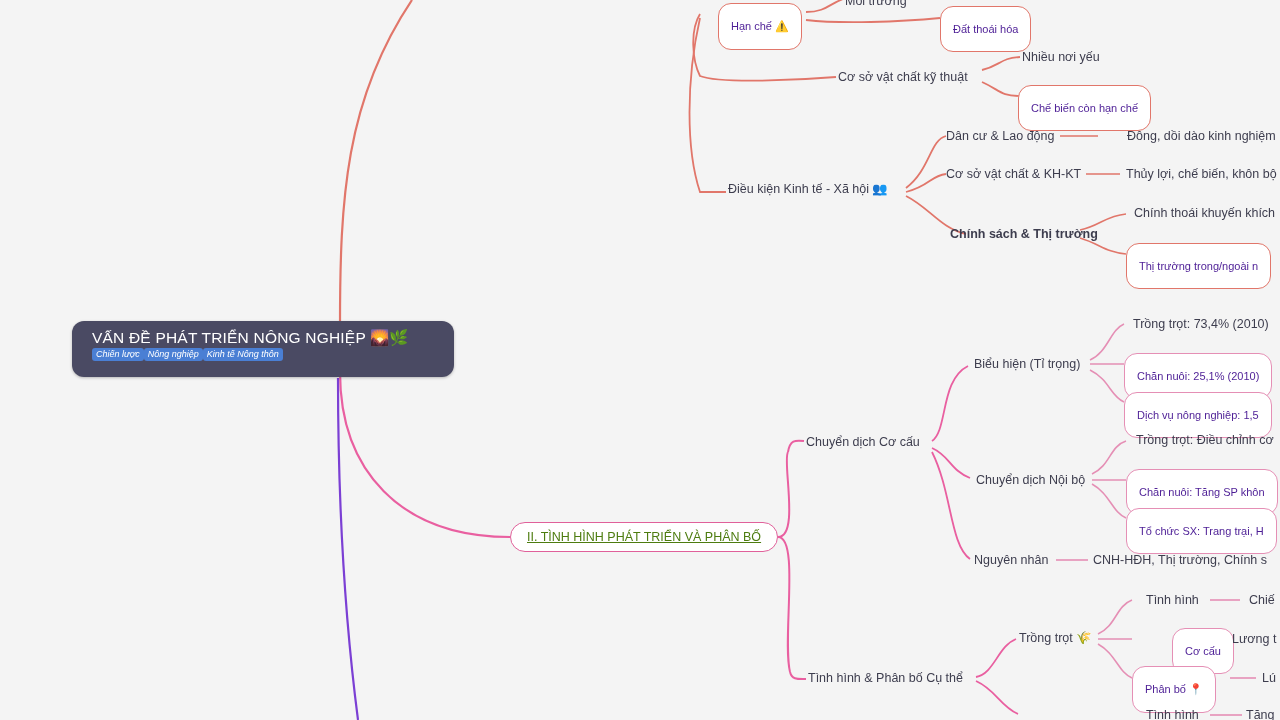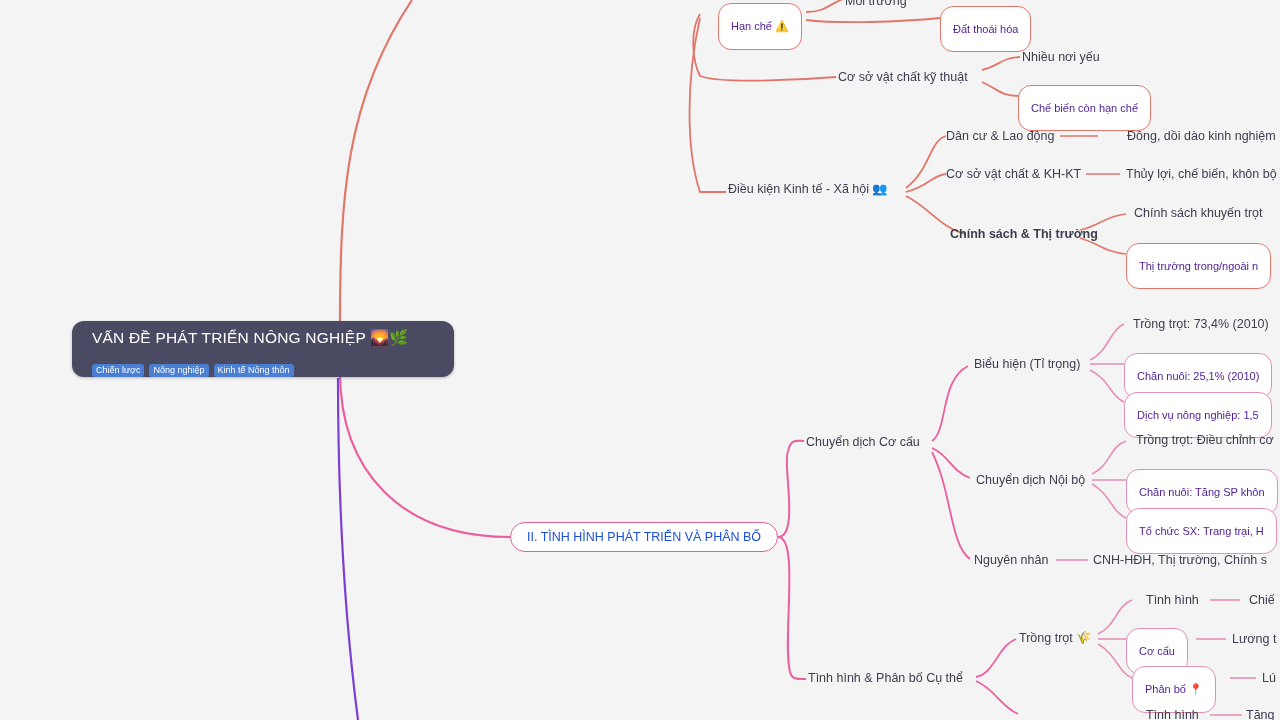--- a/index.html
+++ b/index.html
@@ -41,45 +41,46 @@
     box-sizing: border-box;
     padding: 8px 36px 6px 20px;
   }
   .root-title {
     color: #ffffff;
     font-size: 15.5px;
     letter-spacing: .2px;
     white-space: nowrap;
   }
   .root-tags {
-    margin-top: 17px;
+    margin-top: 1px;
     display: flex;
-    gap: 5px;
+    font-style: italic;
   }
   .tag {
     background: #4a7fd4;
     color: #ffffff;
     font-size: 9px;
     border-radius: 3px;
     padding: 1.5px 4px;
     white-space: nowrap;
     line-height: 1.1;
   }
 
   
   .pill {
     position: absolute;
     background: #ffffff;
     border: 1.5px solid #e0609a;
     border-radius: 16px;
-    color: #1d4ed8;
+    color: #4d7c0f;
     font-size: 12.5px;
     padding: 7px 16px 7px 16px;
     white-space: nowrap;
     box-sizing: border-box;
+    text-decoration: underline;
   }
 
   
   .node {
     position: absolute;
     color: #3d3d4e;
     font-size: 12.5px;
     white-space: nowrap;
     line-height: 1.25;
   }
@@ -193,21 +194,21 @@
   <div class="node" style="left:838px; top:70px;">Cơ sở vật chất kỹ thuật</div>
   <div class="node" style="left:1022px; top:50px;">Nhiều nơi yếu</div>
   <div class="leaf red" style="left:1018px; top:85px;">Chế biến còn hạn chế</div>
 
   <div class="node" style="left:728px; top:182px;">Điều kiện Kinh tế - Xã hội 👥</div>
   <div class="node" style="left:946px; top:129px;">Dân cư &amp; Lao động</div>
   <div class="node" style="left:1103px; top:129px;margin-left:24px;">Đông, dồi dào kinh nghiệm</div>
   <div class="node" style="left:946px; top:167px;">Cơ sở vật chất &amp; KH-KT</div>
   <div class="node" style="left:1126px; top:167px;">Thủy lợi, chế biến, khôn bộ</div>
   <div class="node" style="left:950px; top:227px;font-weight:bold;">Chính sách &amp; Thị trường</div>
-  <div class="node" style="left:1134px; top:206px;">Chính sách khuyến trọt</div>
+  <div class="node" style="left:1134px; top:206px;">Chính thoái khuyến khích</div>
   <div class="leaf red" style="left:1126px; top:243px;">Thị trường trong/ngoài n</div>
 
   <div class="node" style="left:806px; top:435px;">Chuyển dịch Cơ cấu</div>
 
   <div class="node" style="left:974px; top:357px;">Biểu hiện (Tỉ trọng)</div>
   <div class="node" style="left:1133px; top:317px;">Trồng trọt: 73,4% (2010)</div>
   <div class="leaf" style="left:1124px; top:353px;">Chăn nuôi: 25,1% (2010)</div>
   <div class="leaf" style="left:1124px; top:392px;">Dịch vụ nông nghiệp: 1,5</div>
 
   <div class="node" style="left:976px; top:473px;">Chuyển dịch Nội bộ</div>
@@ -216,20 +217,20 @@
   <div class="leaf" style="left:1126px; top:508px;">Tổ chức SX: Trang trại, H</div>
 
   <div class="node" style="left:974px; top:553px;">Nguyên nhân</div>
   <div class="node" style="left:1093px; top:553px;">CNH-HĐH, Thị trường, Chính s</div>
 
   <div class="node" style="left:808px; top:671px;">Tình hình &amp; Phân bố Cụ thể</div>
   <div class="node" style="left:1019px; top:631px;">Trồng trọt 🌾</div>
 
   <div class="node" style="left:1146px; top:593px;">Tình hình</div>
   <div class="node" style="left:1249px; top:593px;">Chiế</div>
-  <div class="leaf" style="left:1126px; top:628px;">Cơ cấu</div>
+  <div class="leaf" style="left:1172px; top:628px;">Cơ cấu</div>
   <div class="node" style="left:1232px; top:632px;">Lương t</div>
   <div class="leaf" style="left:1132px; top:666px;">Phân bố 📍</div>
   <div class="node" style="left:1262px; top:671px;">Lú</div>
   <div class="node" style="left:1146px; top:708px;">Tình hình</div>
   <div class="node" style="left:1246px; top:708px;">Tăng</div>
 
 </div>
 
 </body></html>

